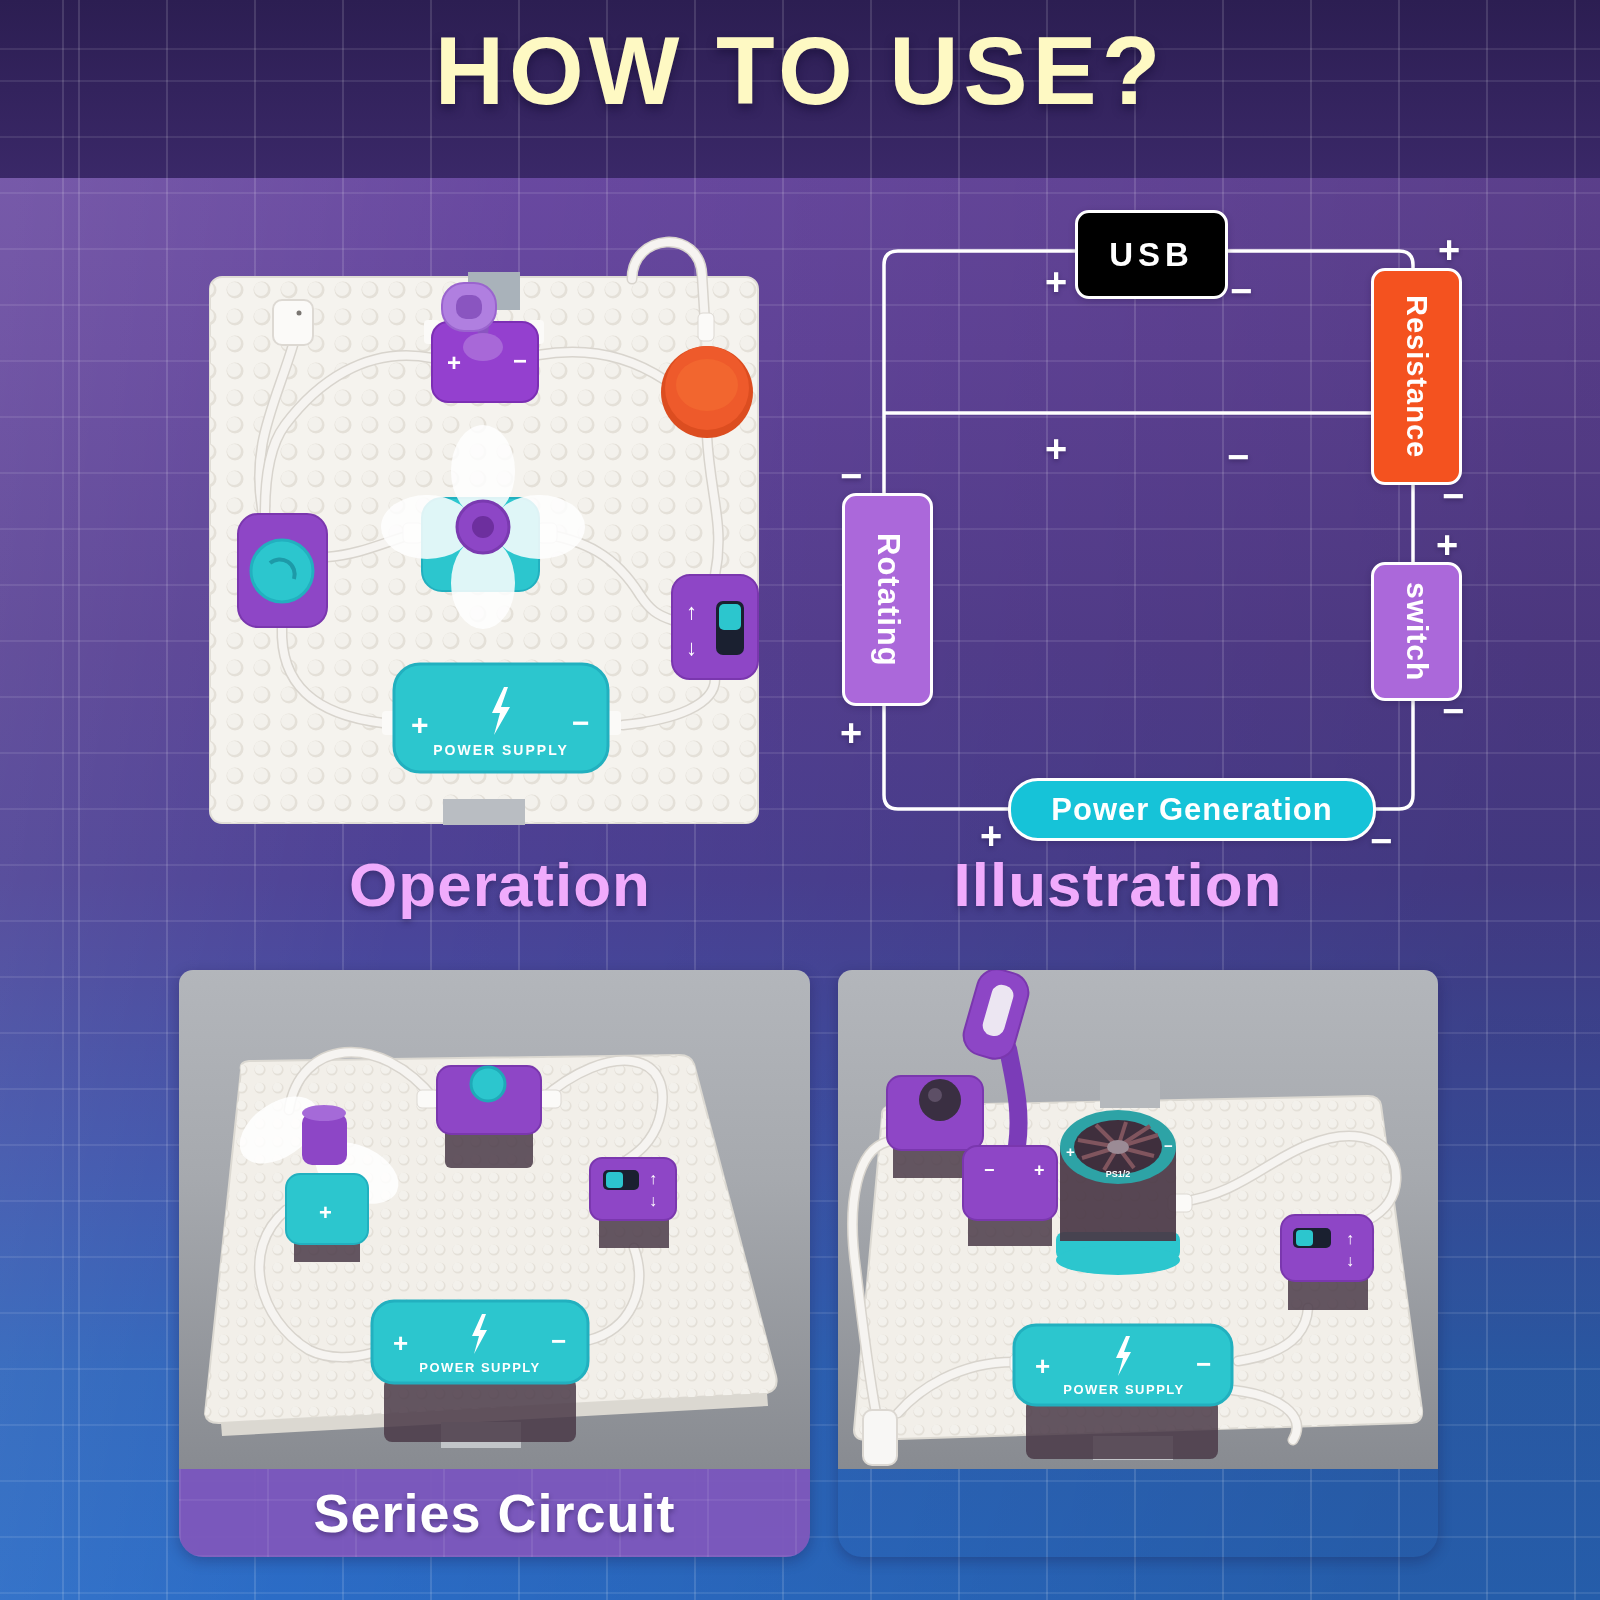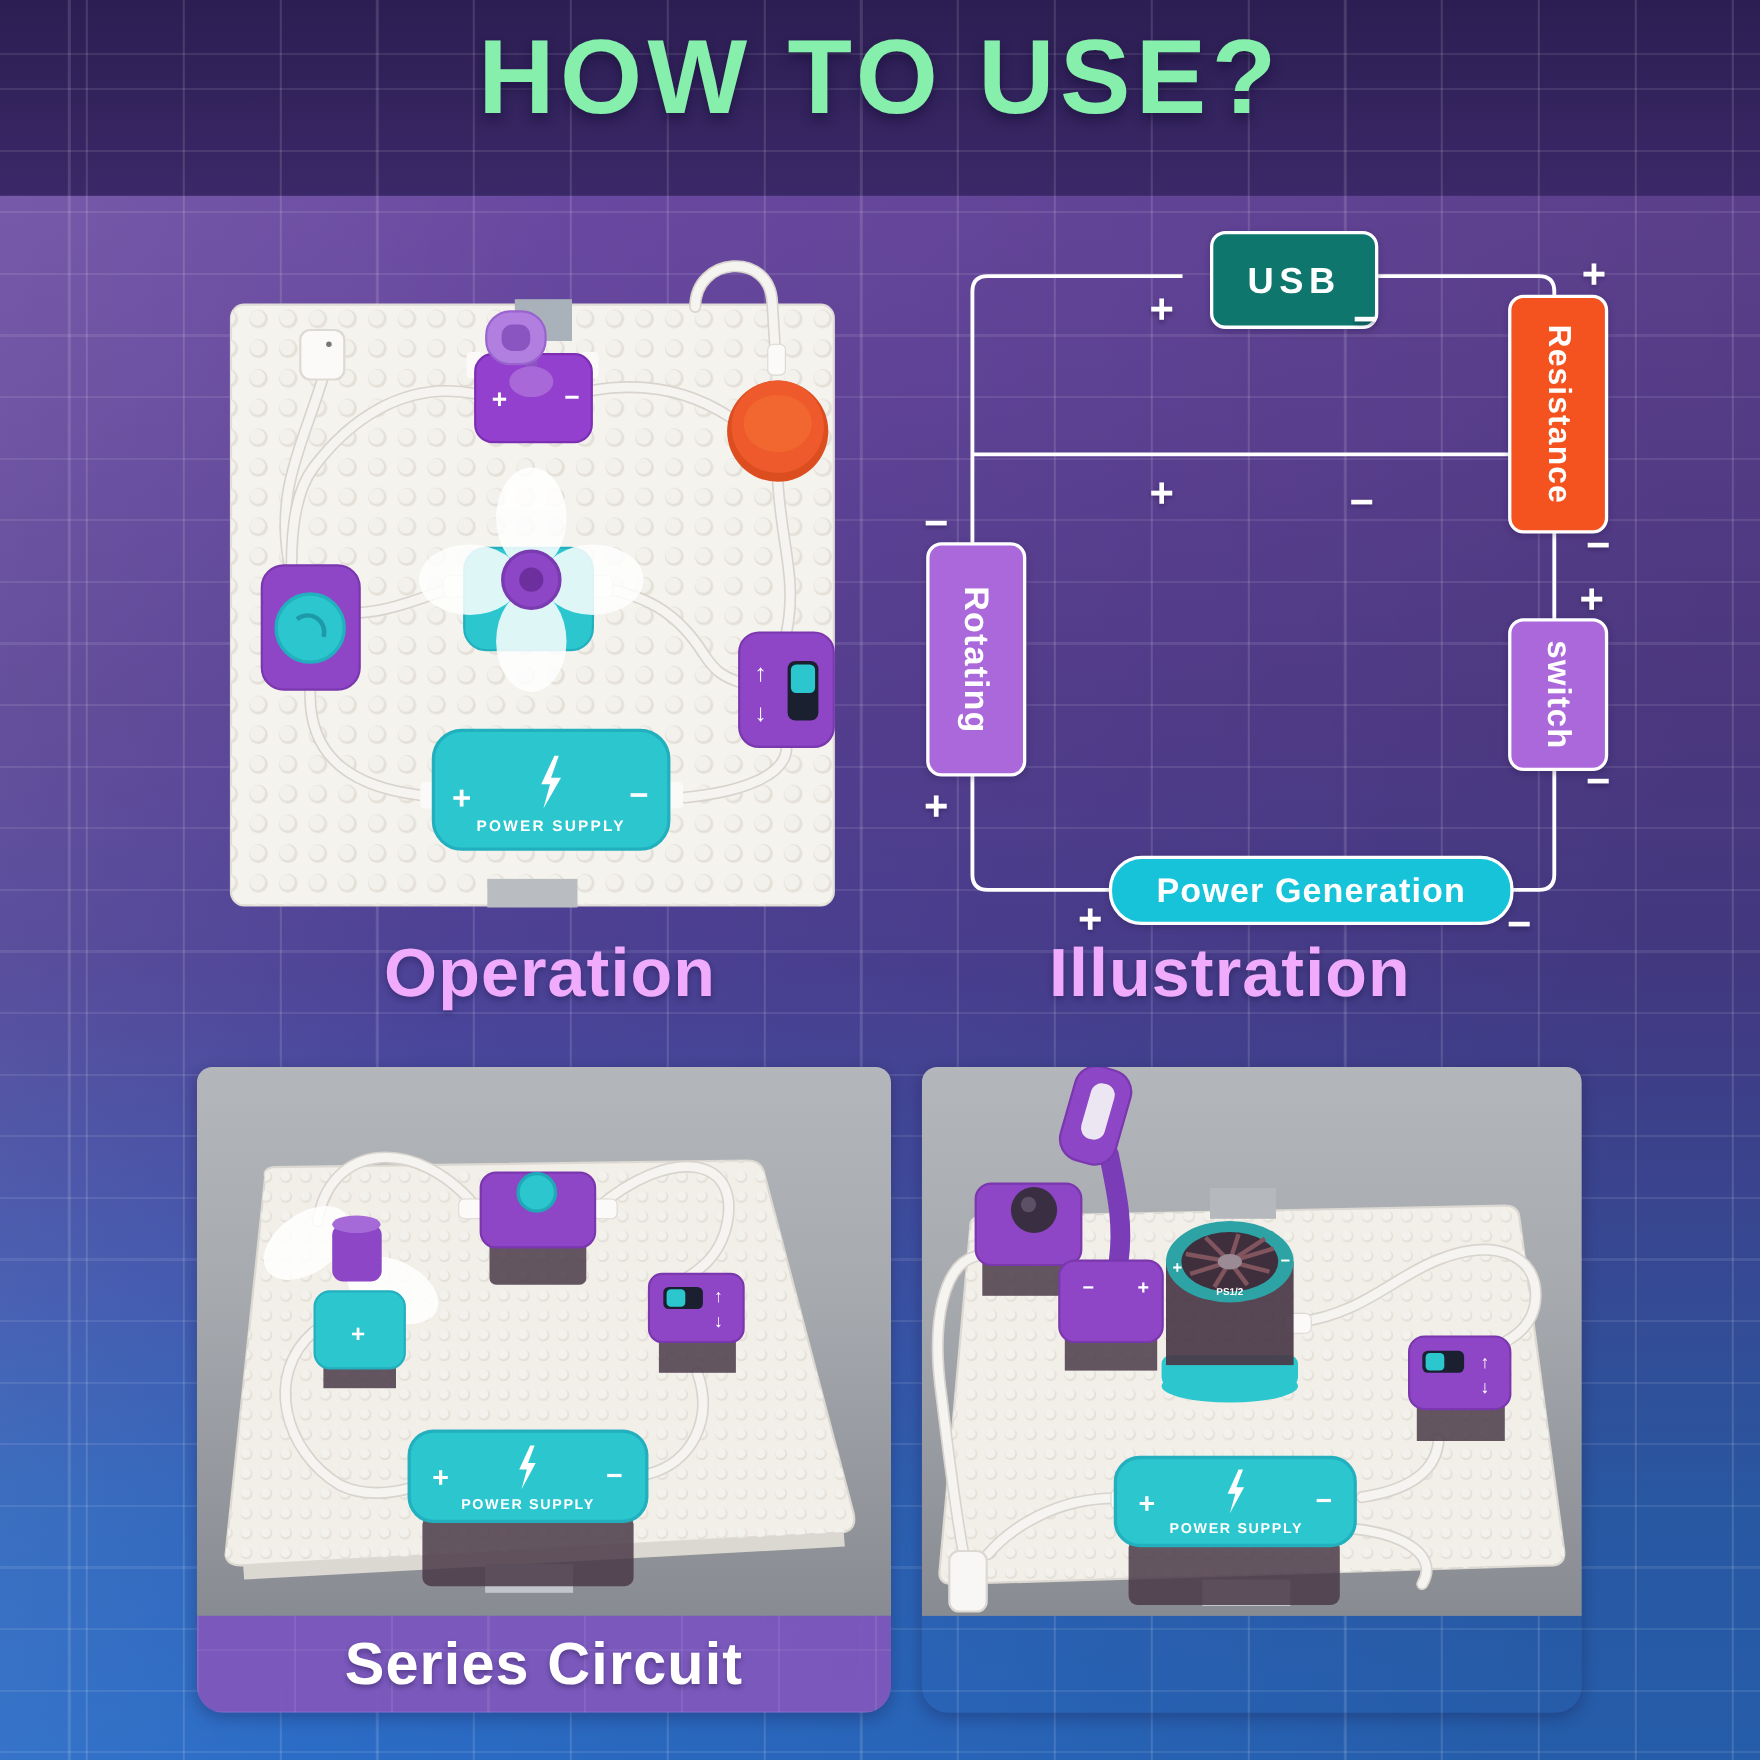--- a/index.html
+++ b/index.html
@@ -20,40 +20,40 @@
   }
   .grid-overlay{
     position:absolute;inset:0;pointer-events:none;
     background-image:
       repeating-linear-gradient(90deg, rgba(255,255,255,.13) 0 2px, rgba(255,255,255,0) 2px 88px),
       repeating-linear-gradient(0deg,  rgba(255,255,255,.09) 0 2px, rgba(255,255,255,0) 2px 56px);
     background-position:78px 0,0 50px;
   }
   .title{
     position:absolute;left:0;top:16px;width:1600px;margin:0;
-    text-align:center;color:#86efac;font-size:96px;font-weight:800;letter-spacing:5px;
+    text-align:center;color:#fef9c3;font-size:96px;font-weight:800;letter-spacing:5px;
     text-shadow:0 5px 10px rgba(22,12,52,.55);
   }
   .caption{
     position:absolute;color:#f0abfc;font-weight:800;font-size:62px;letter-spacing:1px;
     text-align:center;text-shadow:0 3px 6px rgba(22,12,52,.35);
   }
   .cap-operation{left:180px;top:849px;width:640px;}
   .cap-illustration{left:798px;top:849px;width:640px;}
 
   
   .wires{position:absolute;left:800px;top:180px;width:700px;height:680px;}
   .dbox{
     position:absolute;display:flex;align-items:center;justify-content:center;
     border:3px solid #fff;border-radius:14px;color:#fff;font-weight:800;
     box-shadow:0 2px 6px rgba(30,15,60,.25);
   }
   .dbox span{font-size:33px;letter-spacing:2px;}
   .dbox.vert span{writing-mode:vertical-rl;text-orientation:mixed;letter-spacing:1px;}
-  .box-usb{left:1100px;top:210px;width:147px;height:83px;background:#0f766e;}
+  .box-usb{left:1075px;top:210px;width:147px;height:83px;background:#000000;}
   .box-usb span{letter-spacing:5px;}
   .box-moter{left:1075px;top:373px;width:147px;height:85px;background:#16c3d8;}
   .box-resistance{left:1371px;top:268px;width:85px;height:211px;background:#f4521f;}
   .box-resistance span{font-size:29px;}
   .box-rotating{left:842px;top:493px;width:85px;height:207px;background:#ab68da;}
   .box-rotating span{font-size:31px;}
   .box-switch{left:1371px;top:562px;width:85px;height:133px;background:#ab68da;}
   .box-switch span{font-size:30px;}
   .box-power{left:1008px;top:778px;width:362px;height:57px;background:#16c3d8;border-radius:30px;}
   .box-power span{font-size:31px;letter-spacing:1px;}

